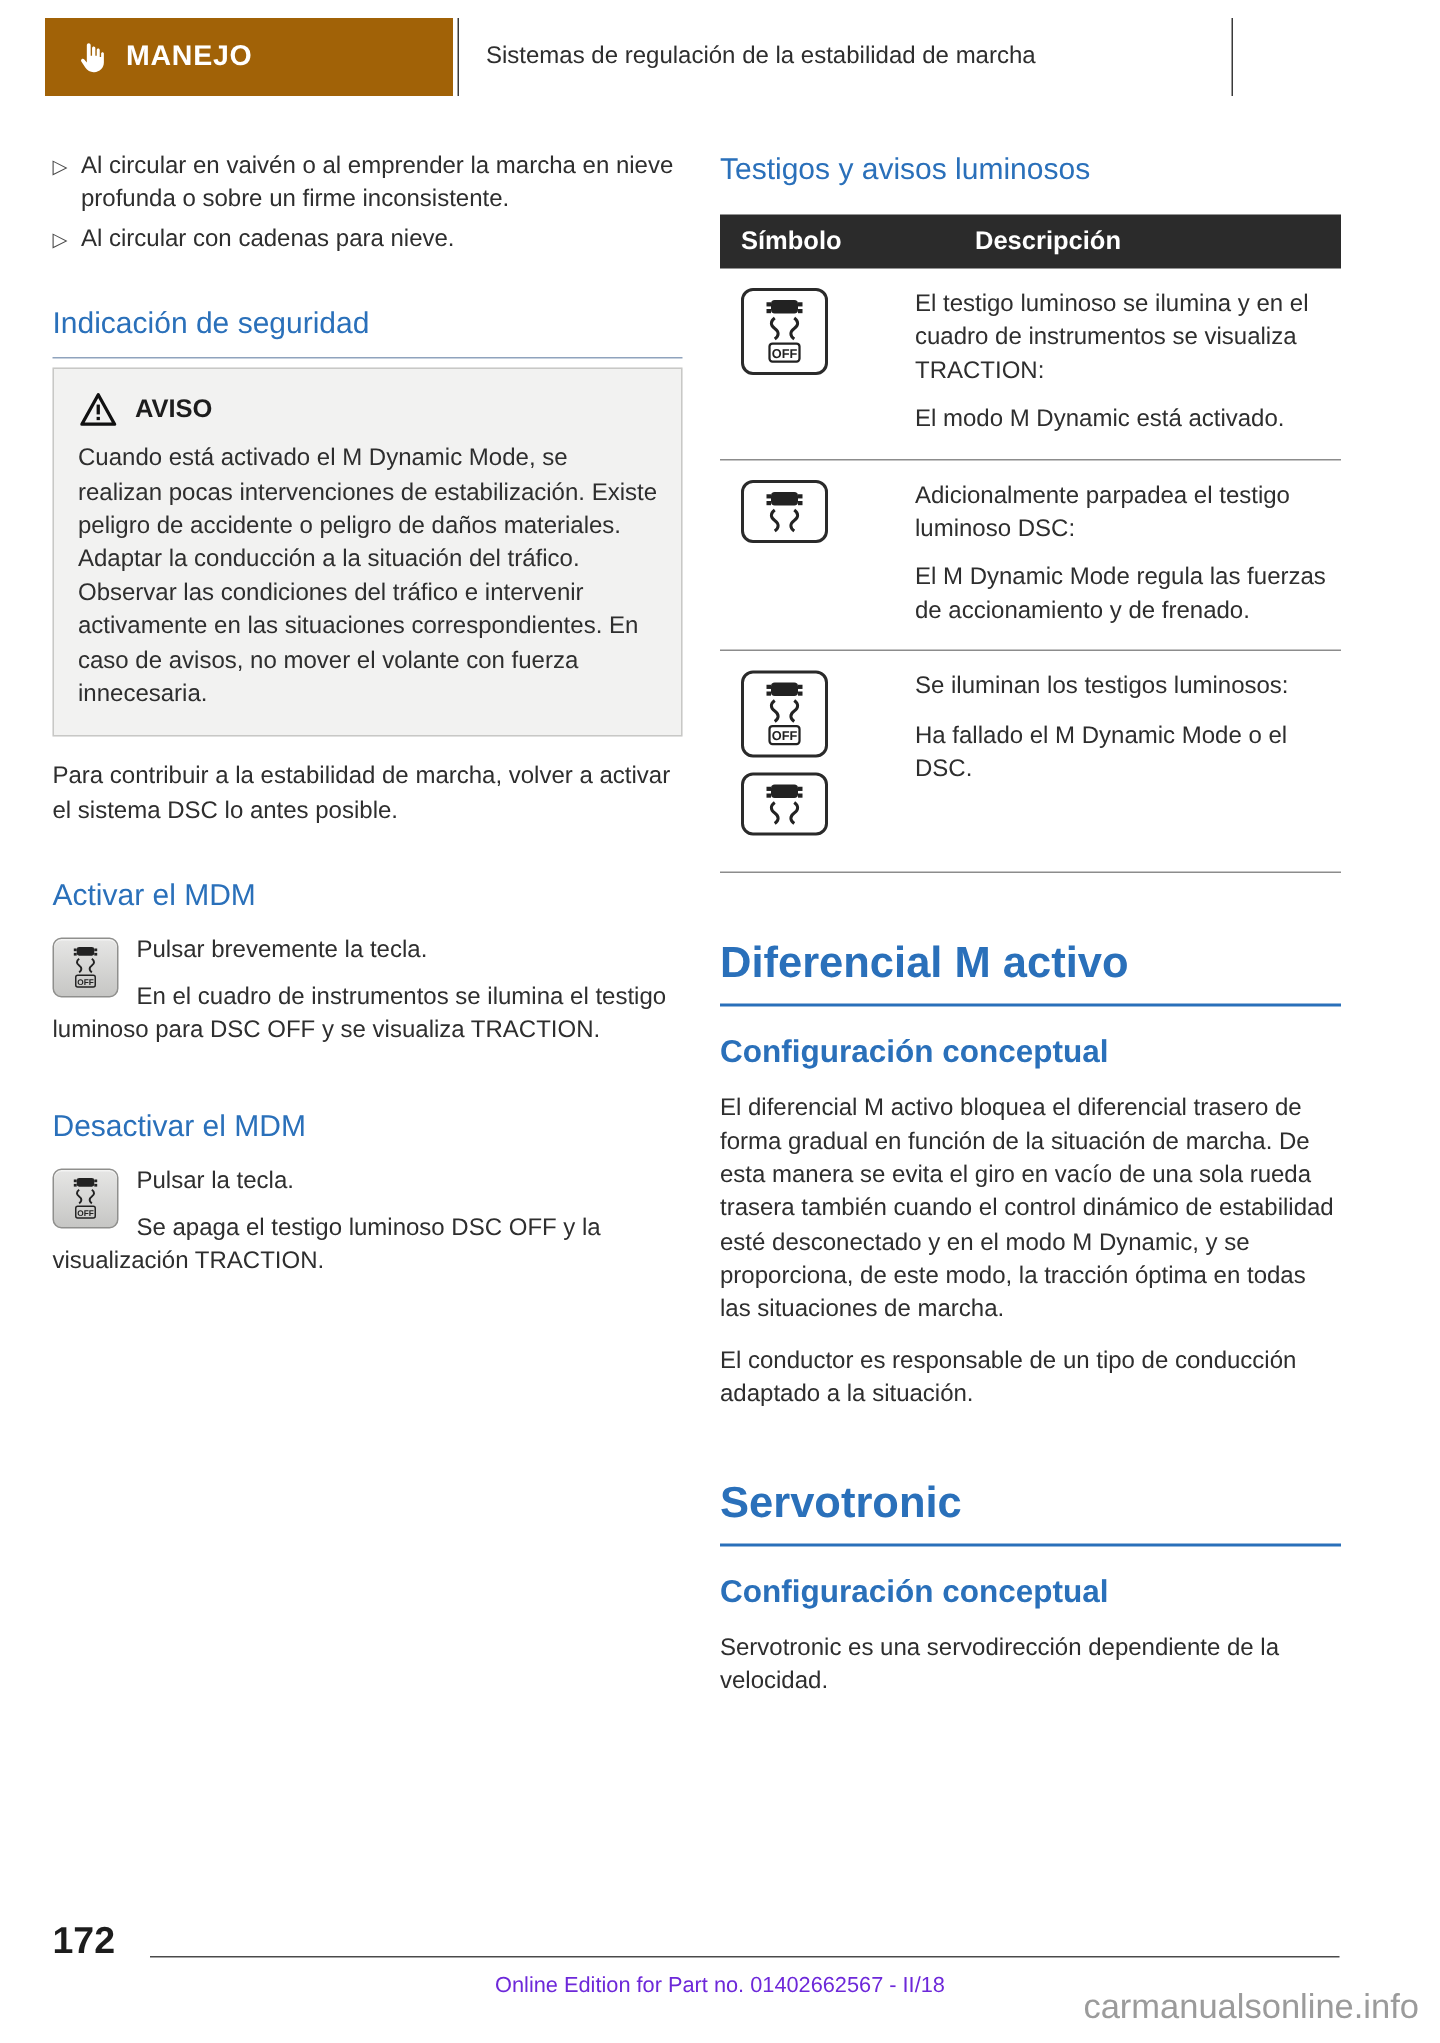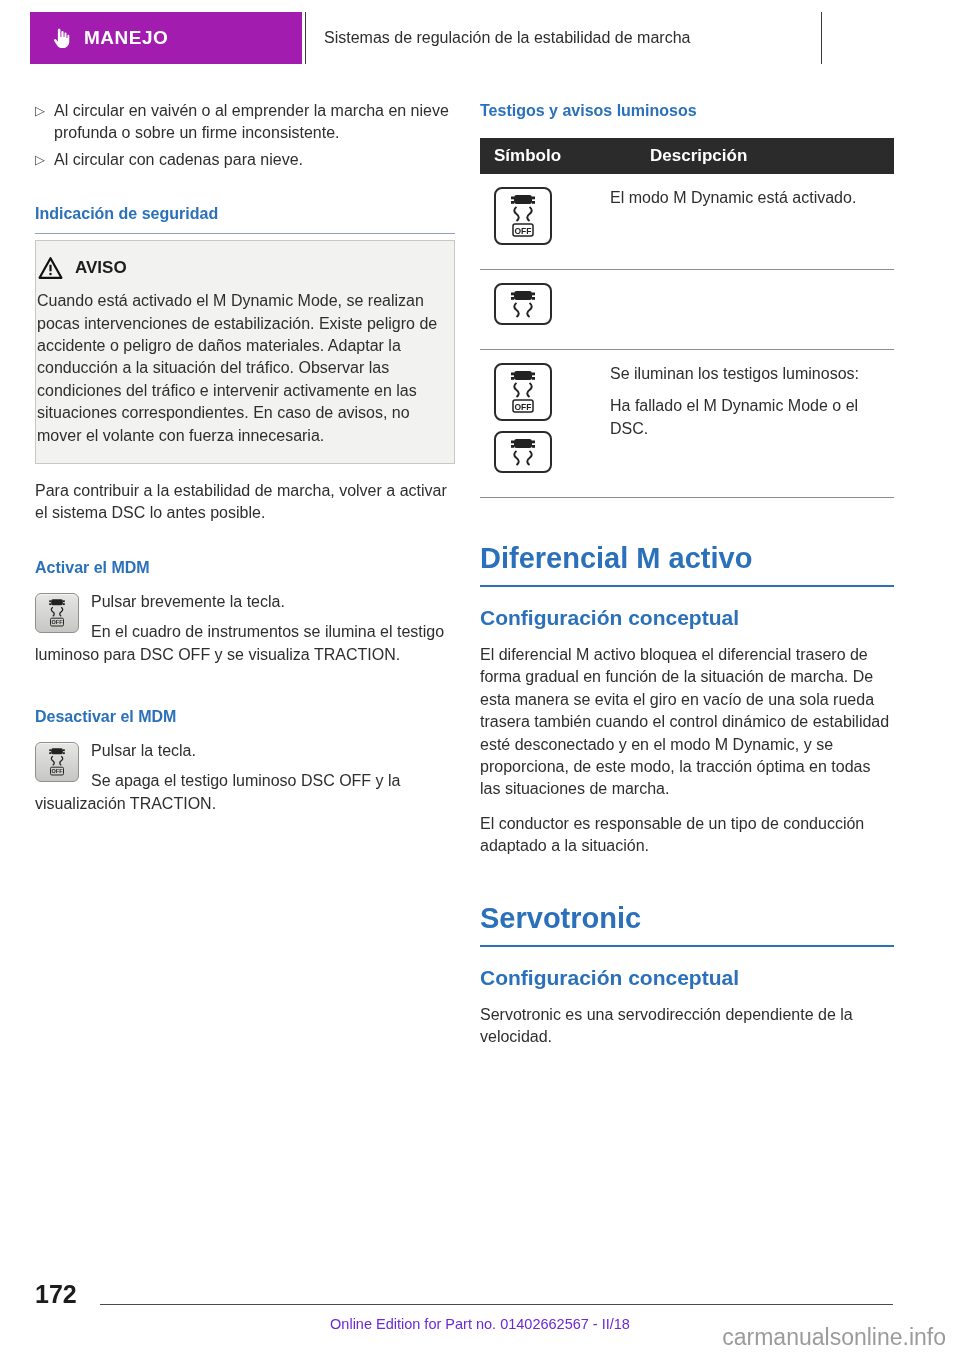--- a/index.html
+++ b/index.html
@@ -5,21 +5,21 @@
   * { box-sizing: border-box; }
   html,body { margin:0; padding:0; background:#ffffff; }
   .page {
     position:relative; width:960px; height:1362px; background:#ffffff;
     font-family:"Liberation Sans", sans-serif; color:#2e2e2e; overflow:hidden;
   }
 
   
   .chapter-block {
     position:absolute; left:30px; top:12px; width:272px; height:52px;
-    background:#a21caf; color:#fff; display:flex; align-items:center; gap:12px;
+    background:#a16207; color:#fff; display:flex; align-items:center; gap:12px;
     padding-left:20px;
   }
   .chapter-block .chapter-label { font-size:19px; font-weight:bold; letter-spacing:0.5px; }
   .hand-icon svg { width:22px; height:22px; display:block; }
   .section-title-box {
     position:absolute; left:305px; top:12px; width:517px; height:52px;
     border-left:1px solid #3a3a3a; border-right:1px solid #3a3a3a;
     display:flex; align-items:center; padding-left:18px;
     font-size:16px; color:#2e2e2e;
   }
@@ -30,31 +30,31 @@
   .col-right { left:480px; width:414px; }
 
   .body, .t-row p { font-size:16px; line-height:1.4; color:#2e2e2e; margin:0 0 10px; }
 
   
   .bullets { list-style:none; margin:0 0 6px; padding:0; }
   .bullets li { display:flex; gap:9px; margin-bottom:5px; font-size:16px; line-height:1.38; }
   .tri { color:#4a4a4a; font-size:13px; padding-top:2px; flex:0 0 auto; }
 
   
-  .h-small { font-size:16px; font-weight:bold; color:#2a70ba; margin:34px 0 14px; clear:both; }
+  .h-small { font-size:20px; font-weight:normal; color:#2a70ba; margin:34px 0 14px; clear:both; }
   .h-small.first { margin-top:2px; margin-bottom:18px; }
   .h-small.underlined { border-bottom:1px solid #8fa3bd; padding-bottom:10px; margin-bottom:0; }
   .h-big {
     font-size:29px; font-weight:bold; color:#2a70ba;
     border-bottom:2px solid #2a70ba; padding-bottom:10px; margin:44px 0 19px; clear:both;
   }
   .h-sub { font-size:21px; font-weight:bold; color:#2a70ba; margin:0 0 14px; clear:both; }
 
   
-  .notice { background:#f2f2f1; border:1px solid #c8c8c6; padding:15px 1px 16px; margin-top:6px; }
+  .notice { background:#f2f2f1; border:1px solid #c8c8c6; padding:15px 16px 16px; margin-top:6px; }
   .notice-head { display:flex; align-items:center; gap:11px; margin-bottom:10px; }
   .notice-title { font-weight:bold; font-size:17px; color:#1d1d1d; }
   .warn-icon svg { width:27px; height:24px; display:block; }
   .notice p { margin:0; }
 
   
   .key-btn {
     float:left; width:44px; height:40px; margin:2px 12px 6px 0;
     background:linear-gradient(#e6e6e5,#c6c6c4); border:1px solid #8f8f8d; border-radius:6px;
     display:flex; align-items:center; justify-content:center;
@@ -189,31 +189,36 @@
         <div class="t-col-sym">
           <span class="indicator-box">
             <svg class="ind-svg-off" viewBox="0 0 40 46">
                 <use href="#sym-car-skid"></use>
                 <rect x="10" y="31" width="20" height="12" rx="2" fill="none" stroke="#222" stroke-width="1.5"></rect>
                 <text x="20" y="40.5" text-anchor="middle" font-size="8.5" font-weight="bold" fill="#222">OFF</text>
               </svg>
           </span>
         </div>
         <div class="t-col-desc">
+          <p>El testigo luminoso se ilumina y en el cuadro de instrumentos se visualiza TRACTION:</p>
           <p>El modo M Dynamic está activado.</p>
         </div>
       </div>
 
       <div class="t-row">
         <div class="t-col-sym">
           <span class="indicator-box">
             <svg class="ind-svg-plain" viewBox="0 0 40 30">
                 <use href="#sym-car-skid"></use>
               </svg>
           </span>
+        </div>
+        <div class="t-col-desc">
+          <p>Adicionalmente parpadea el testigo luminoso DSC:</p>
+          <p>El M Dynamic Mode regula las fuerzas de accionamiento y de frenado.</p>
         </div>
       </div>
 
       <div class="t-row">
         <div class="t-col-sym">
           <span class="indicator-box">
             <svg class="ind-svg-off" viewBox="0 0 40 46">
                 <use href="#sym-car-skid"></use>
                 <rect x="10" y="31" width="20" height="12" rx="2" fill="none" stroke="#222" stroke-width="1.5"></rect>
                 <text x="20" y="40.5" text-anchor="middle" font-size="8.5" font-weight="bold" fill="#222">OFF</text>

